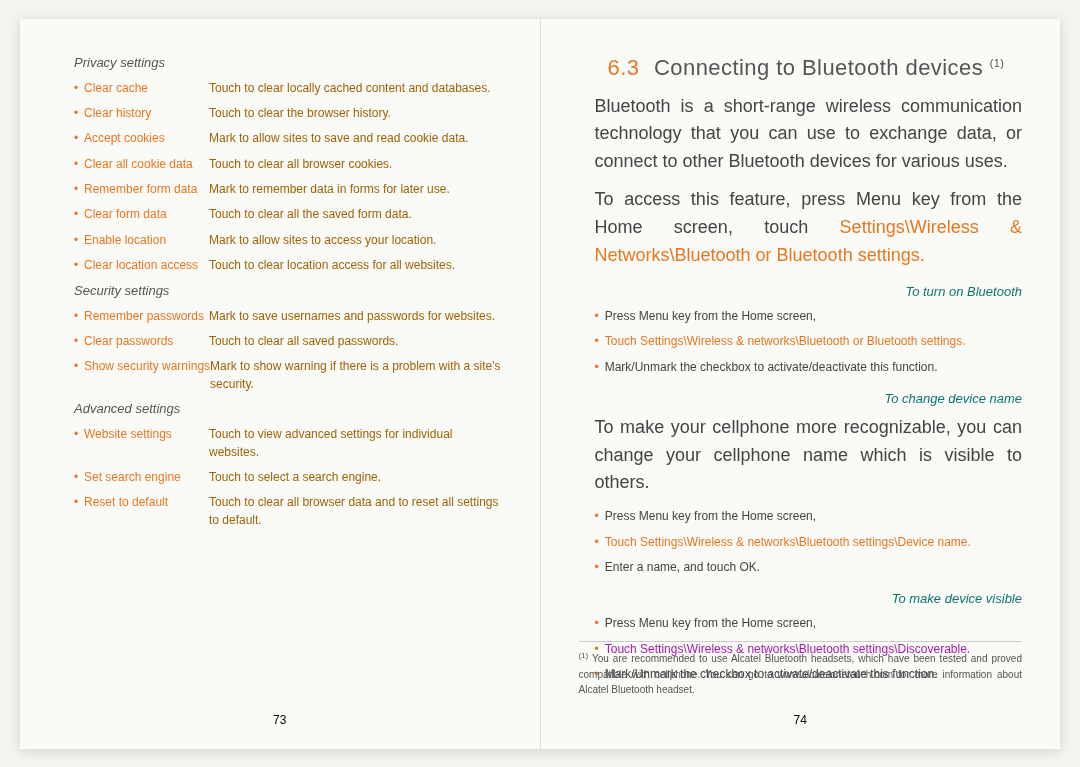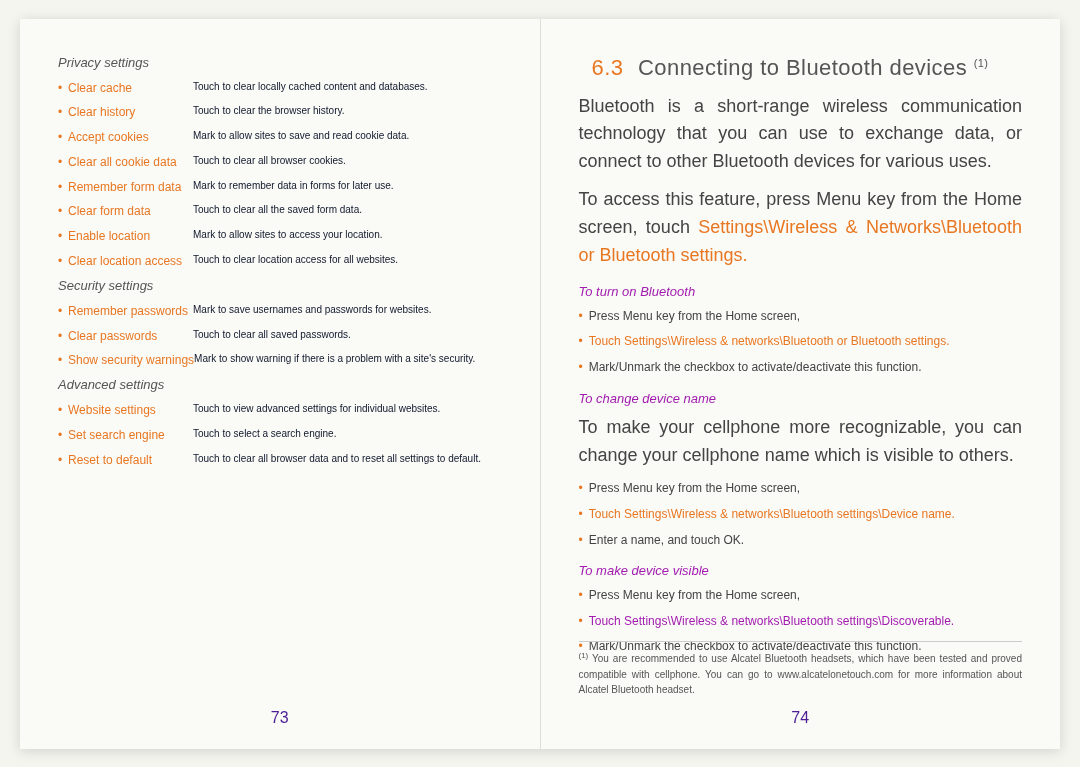--- a/index.html
+++ b/index.html
@@ -14,34 +14,34 @@
     }
     .book-spread {
       display: flex;
       width: 1040px;
       height: 730px;
       background: #fafaf7;
       box-shadow: 0 2px 12px rgba(0,0,0,0.15);
     }
     .page {
       flex: 1;
-      padding: 36px 38px 32px 38px;
+      padding: 36px 38px 32px 54px;
       position: relative;
       border-right: 1px solid #e0ddd8;
     }
     .page-right {
       border-right: none;
     }
     .page-number {
       position: absolute;
       bottom: 22px;
       left: 50%;
       transform: translateX(-50%);
-      font-size: 16px;
-      color: #4c1d95;
+      font-size: 12px;
+      color: #000000;
       font-family: 'Arial', sans-serif;
     }
 
     
     .section-title {
       font-size: 13px;
       color: #555;
       margin-bottom: 10px;
       margin-top: 14px;
       font-style: italic;
@@ -64,22 +64,22 @@
       position: relative;
       line-height: 1.4;
     }
     .item-label::before {
       content: '•';
       position: absolute;
       left: 0;
       color: #e87722;
     }
     .item-desc {
-      font-size: 10px;
-      color: #0f172a;
+      font-size: 12px;
+      color: #a16207;
       line-height: 1.45;
       flex: 1;
     }
 
     
     .section-heading {
       font-size: 22px;
       color: #555;
       font-weight: normal;
       margin-bottom: 12px;
@@ -96,24 +96,25 @@
     }
     .body-text {
       font-size: 18px;
       color: #444;
       line-height: 1.55;
       margin-bottom: 10px;
       text-align: justify;
     }
     .subsection-title {
       font-size: 13px;
-      color: #a21caf;
+      color: #0f766e;
       font-style: italic;
       margin-top: 14px;
       margin-bottom: 8px;
+      text-align: right;
     }
     .bullet-item {
       display: flex;
       margin-bottom: 7px;
       align-items: flex-start;
     }
     .bullet-dot {
       color: #e87722;
       margin-right: 6px;
       flex-shrink: 0;

